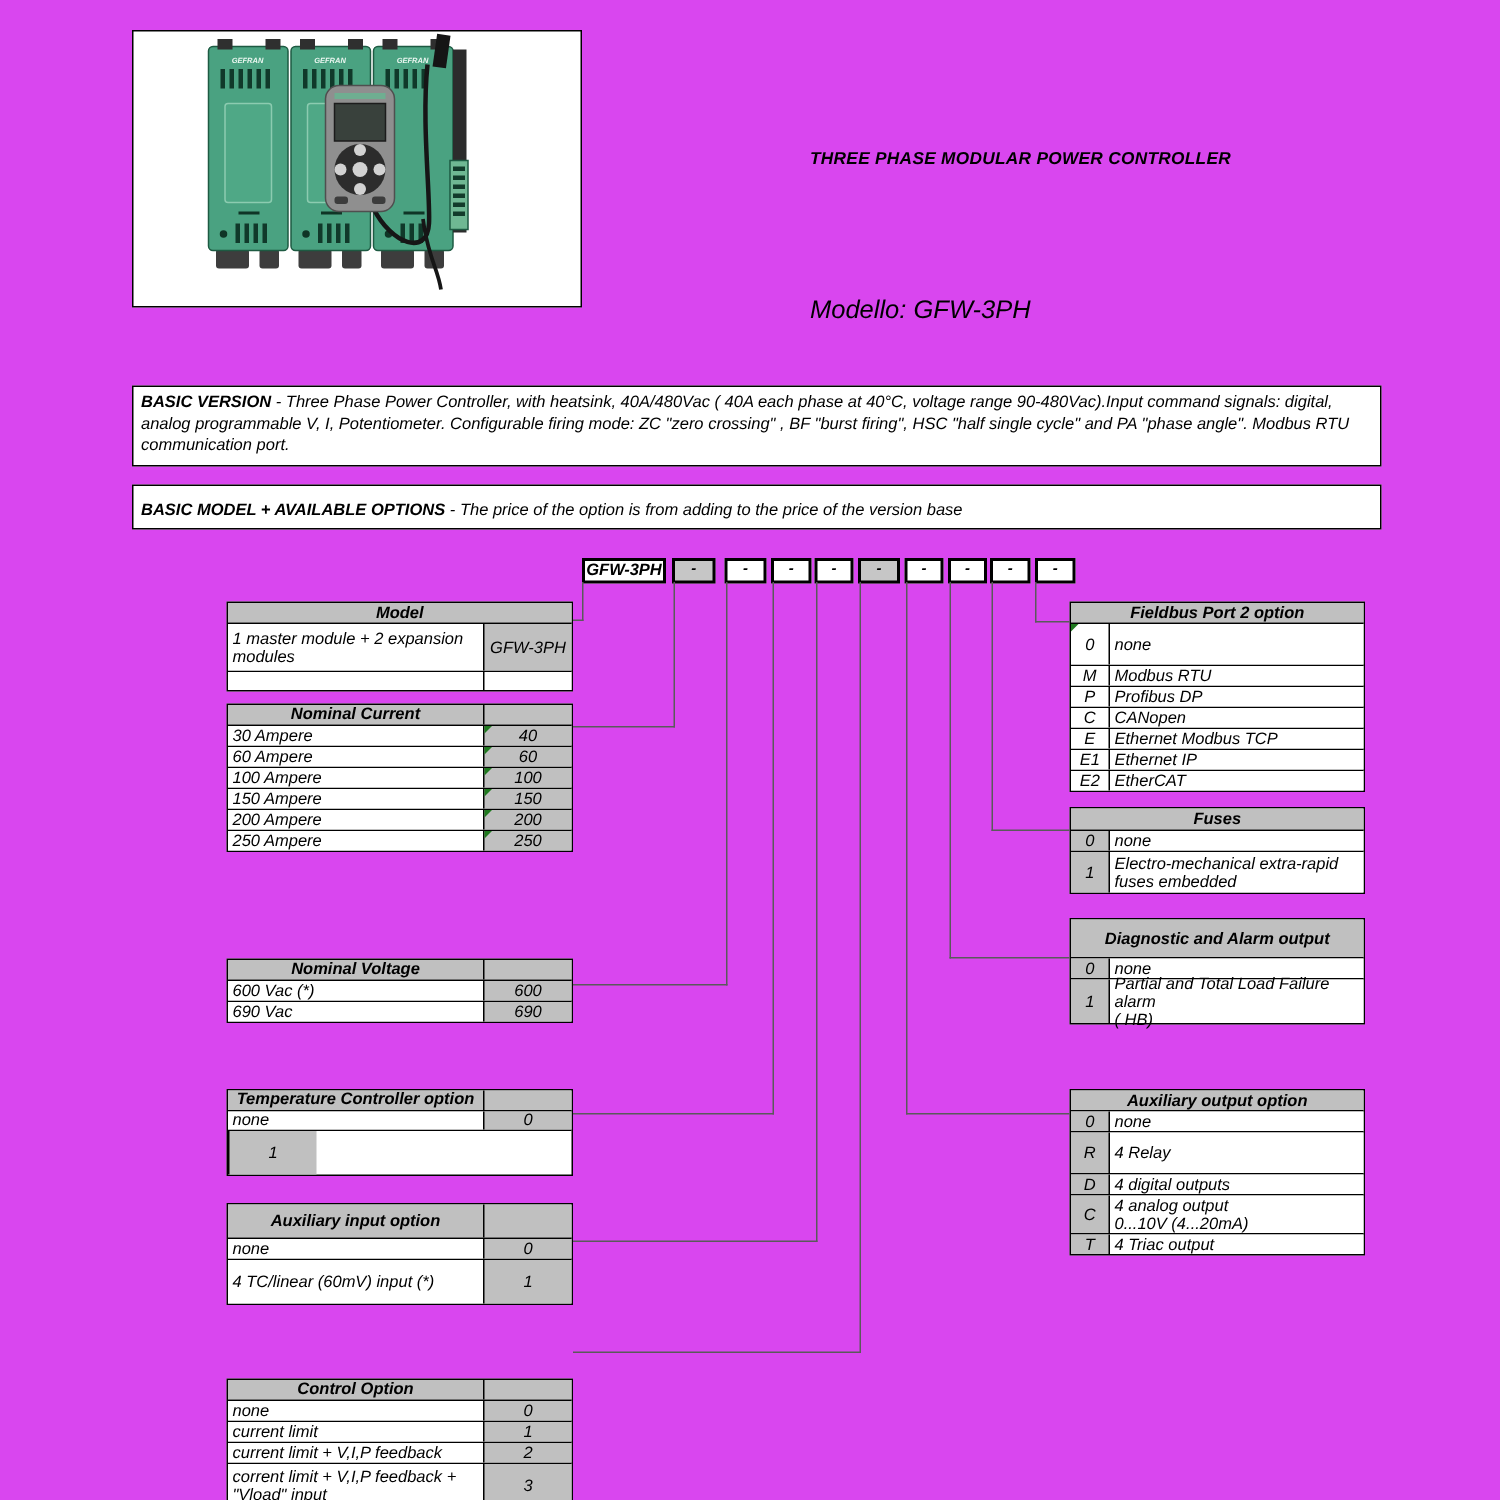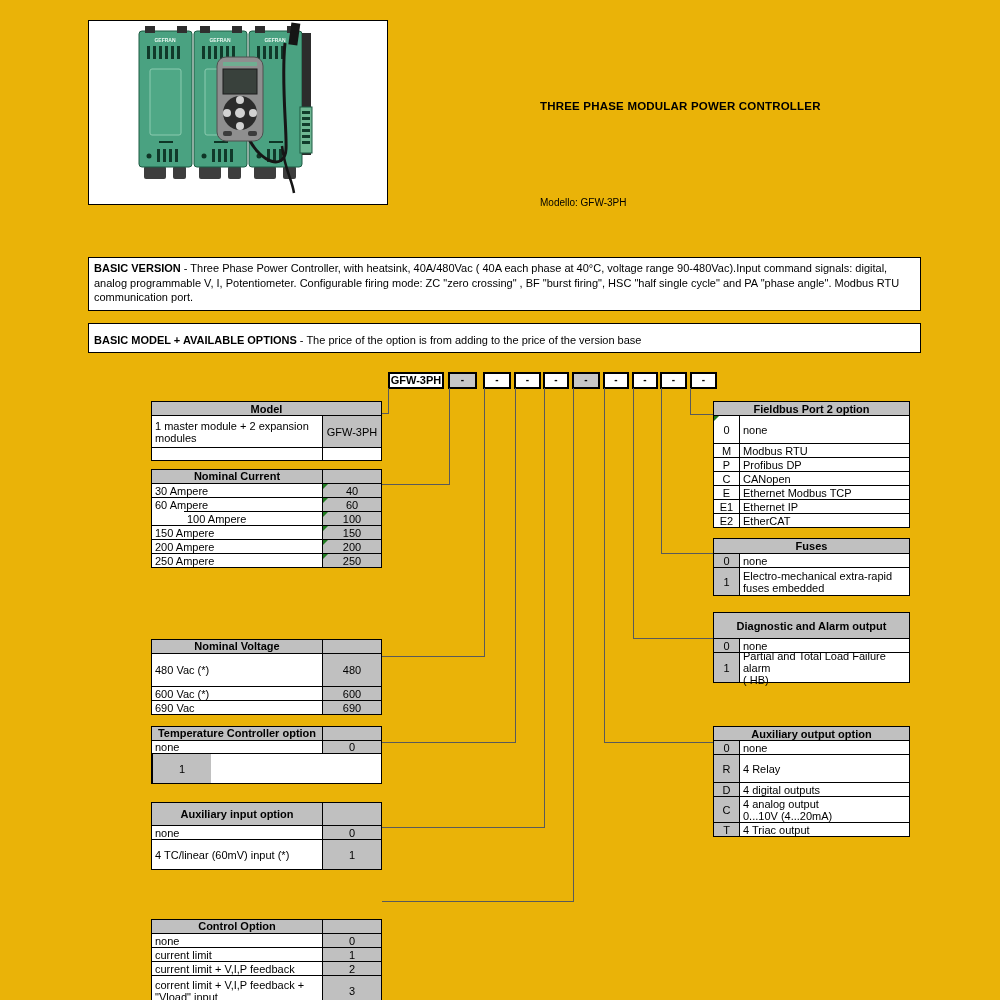--- a/index.html
+++ b/index.html
@@ -1,26 +1,26 @@
 <!DOCTYPE html>
 <html><head>
 <meta charset="utf-8">
 <style>
   * { margin:0; padding:0; box-sizing:border-box; }
   html,body { background:#ffffff; }
   body { width:1000px; height:1000px; font-family:"Liberation Sans", sans-serif; color:#000; }
-  #page { position:relative; width:1000px; height:1000px; background:#eab308; overflow:hidden; }
+  #page { position:relative; width:1000px; height:1000px; background:#d946ef; overflow:hidden;font-style:italic; }
   .abs { position:absolute; }
 
   
   #img-box { left:88px; top:20px; width:300px; height:185px; border:1px solid #000; background:#fff; }
 
   
   #title { left:540px; top:100px; font-size:11.5px; font-weight:bold; letter-spacing:0.2px; }
-  #modello { left:540px; top:197px; font-size:10px; }
+  #modello { left:540px; top:197px; font-size:17px; }
 
   
   .note { left:88px; width:833px; border:1px solid #000; font-size:11px; line-height:1.32; padding:3px 5px; background:#fff; }
   #note1 { top:257px; height:54px; }
   #note2 { top:323px; height:30px; padding-top:9px; }
 
   
   .cbox { top:372px; height:17px; border:2px solid #000; background:#fff; font-size:10px; font-weight:bold;
           text-align:center; line-height:12px; }
   .cbox.gray { background:#c6c6c6; }
@@ -226,21 +226,21 @@
           <span>40</span>
         </div>
     </div>
     <div class="row" style="height:14px;">
       <div class="lbl">60 Ampere</div>
       <div class="val">
           <span class="tri"></span>
           <span>60</span>
         </div>
     </div>
-    <div class="row" style="height:14px;margin-left:32px;">
+    <div class="row" style="height:14px;">
       <div class="lbl">100 Ampere</div>
       <div class="val">
           <span class="tri"></span>
           <span>100</span>
         </div>
     </div>
     <div class="row" style="height:14px;">
       <div class="lbl">150 Ampere</div>
       <div class="val">
           <span class="tri"></span>
@@ -261,26 +261,20 @@
           <span>250</span>
         </div>
     </div>
   </div>
 
   <div class="tbl" style="top:639px;">
     <div class="hdr" style="height:13px;">
       <div class="hl">Nominal Voltage</div>
       <div class="hv"></div>
     </div>
-    <div class="row" style="height:33px;">
-      <div class="lbl">480 Vac (*)</div>
-      <div class="val">
-          <span>480</span>
-        </div>
-    </div>
     <div class="row" style="height:14px;">
       <div class="lbl">600 Vac (*)</div>
       <div class="val">
           <span>600</span>
         </div>
     </div>
     <div class="row" style="height:14px;">
       <div class="lbl">690 Vac</div>
       <div class="val">
           <span>690</span>

